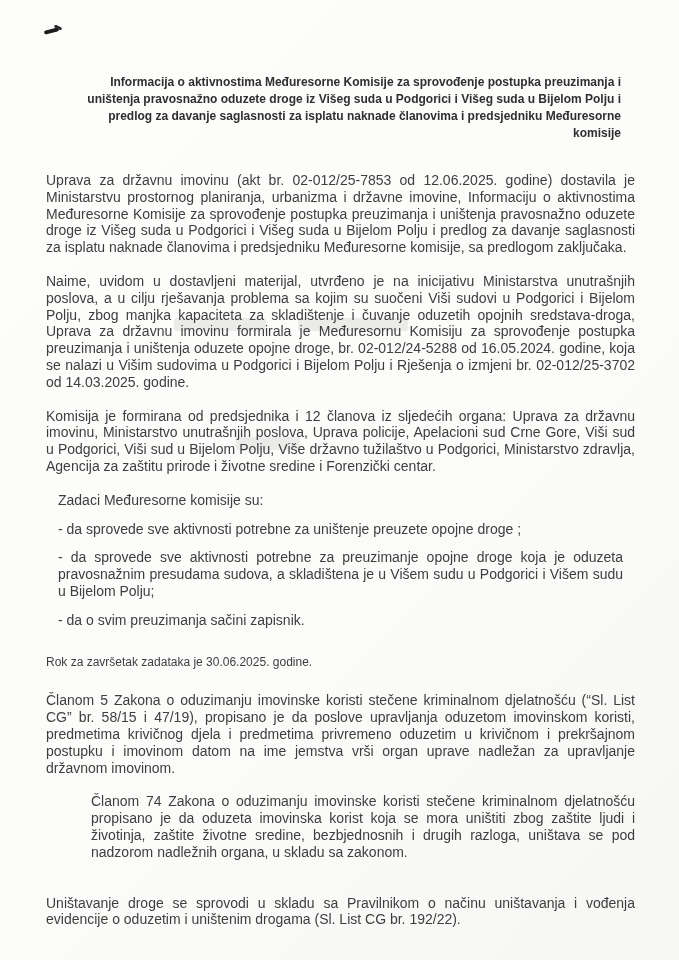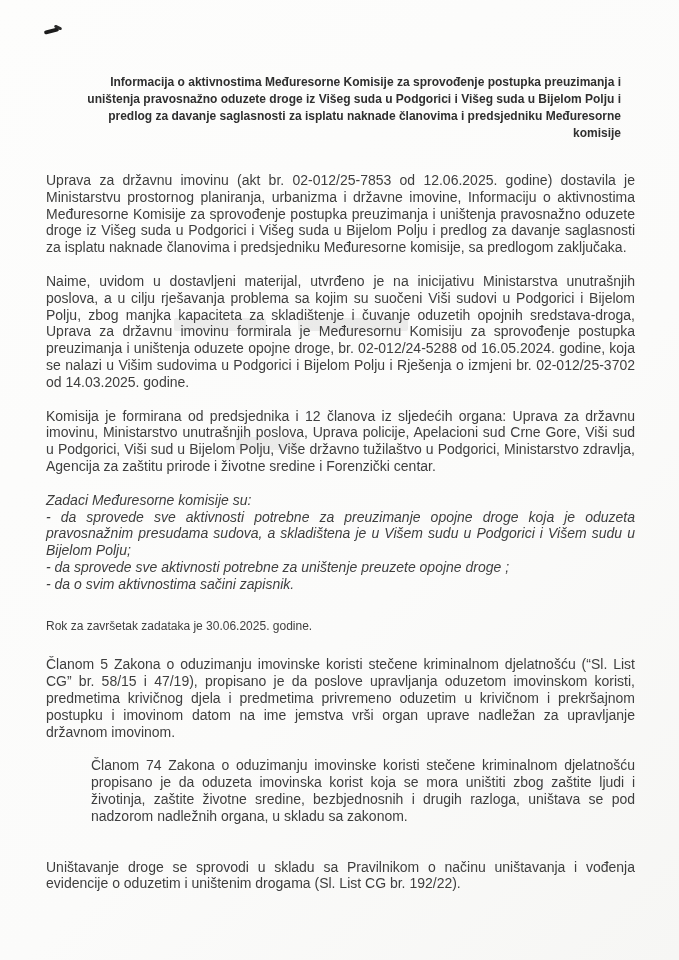--- a/index.html
+++ b/index.html
@@ -31,22 +31,21 @@
     line-height: 17px;
     margin: 0 14px 30px 14px;
   }
   p.para, p.task-intro, p.task-item {
     font-size: 14px;
     line-height: 16.8px;
     text-align: justify;
     margin: 0 0 17px 0;
   }
   p.task-intro, p.task-item {
-    margin: 0;
-    font-style: italic;
+    margin: 12px;
   }
   .tasks {
     margin-bottom: 25px;
   }
   p.deadline {
     font-size: 12px;
     line-height: 16.8px;
     margin: 0 0 22px 0;
   }
   p.gap-large {
@@ -110,23 +109,23 @@
     <div class="title">Informacija o aktivnostima Međuresorne Komisije za sprovođenje postupka preuzimanja i uništenja pravosnažno oduzete droge iz Višeg suda u Podgorici i Višeg suda u Bijelom Polju i predlog za davanje saglasnosti za isplatu naknade članovima i predsjedniku Međuresorne komisije</div>
 
     <p class="para">Uprava za državnu imovinu (akt br. 02-012/25-7853 od 12.06.2025. godine) dostavila je Ministarstvu prostornog planiranja, urbanizma i državne imovine, Informaciju o aktivnostima Međuresorne Komisije za sprovođenje postupka preuzimanja i uništenja pravosnažno oduzete droge iz Višeg suda u Podgorici i Višeg suda u Bijelom Polju i predlog za davanje saglasnosti za isplatu naknade članovima i predsjedniku Međuresorne komisije, sa predlogom zaključaka.</p>
 
     <p class="para">Naime, uvidom u dostavljeni materijal, utvrđeno je na inicijativu Ministarstva unutrašnjih poslova, a u cilju rješavanja problema sa kojim su suočeni Viši sudovi u Podgorici i Bijelom Polju, zbog manjka kapaciteta za skladištenje i čuvanje oduzetih opojnih sredstava-droga, Uprava za državnu imovinu formirala je Međuresornu Komisiju za sprovođenje postupka preuzimanja i uništenja oduzete opojne droge, br. 02-012/24-5288 od 16.05.2024. godine, koja se nalazi u Višim sudovima u Podgorici i Bijelom Polju i Rješenja o izmjeni br. 02-012/25-3702 od 14.03.2025. godine.</p>
 
     <p class="para">Komisija je formirana od predsjednika i 12 članova iz sljedećih organa:  Uprava za  državnu imovinu, Ministarstvo unutrašnjih poslova, Uprava policije, Apelacioni sud Crne Gore,  Viši sud u Podgorici, Viši sud u Bijelom Polju, Više državno tužilaštvo u Podgorici, Ministarstvo zdravlja, Agencija za zaštitu prirode i životne sredine i Forenzički centar.</p>
 
     <div class="tasks">
       <p class="task-intro">Zadaci Međuresorne komisije su:</p>
+      <p class="task-item">- da sprovede sve aktivnosti potrebne za uništenje preuzete opojne droge ;</p>
       <p class="task-item">- da sprovede sve aktivnosti potrebne za preuzimanje opojne droge koja je oduzeta pravosnažnim presudama sudova, a skladištena je u Višem sudu u Podgorici i Višem sudu u Bijelom Polju;</p>
-      <p class="task-item">- da sprovede sve aktivnosti potrebne za uništenje preuzete opojne droge ;</p>
-      <p class="task-item">- da o svim aktivnostima sačini zapisnik.</p>
+      <p class="task-item">- da o svim preuzimanja sačini zapisnik.</p>
     </div>
 
     <p class="deadline">Rok za završetak zadataka je 30.06.2025.  godine.</p>
 
     <p class="para">Članom 5 Zakona o oduzimanju imovinske koristi stečene kriminalnom djelatnošću (“Sl. List  CG” br. 58/15 i 47/19), propisano je da poslove upravljanja oduzetom imovinskom koristi, predmetima krivičnog djela i predmetima privremeno oduzetim u krivičnom i prekršajnom postupku i imovinom datom na ime jemstva vrši organ uprave nadležan za upravljanje državnom imovinom.</p>
 
     <p class="para gap-large">Članom 74 Zakona o oduzimanju imovinske koristi stečene kriminalnom djelatnošću propisano je da oduzeta imovinska korist koja se mora uništiti zbog zaštite ljudi i životinja, zaštite životne sredine, bezbjednosnih i drugih razloga, uništava se pod nadzorom nadležnih organa, u skladu sa zakonom.</p>
 
     <p class="para">Uništavanje droge se sprovodi u skladu sa Pravilnikom o načinu uništavanja i vođenja  evidencije o oduzetim i uništenim drogama (Sl. List CG br. 192/22).</p>
 

